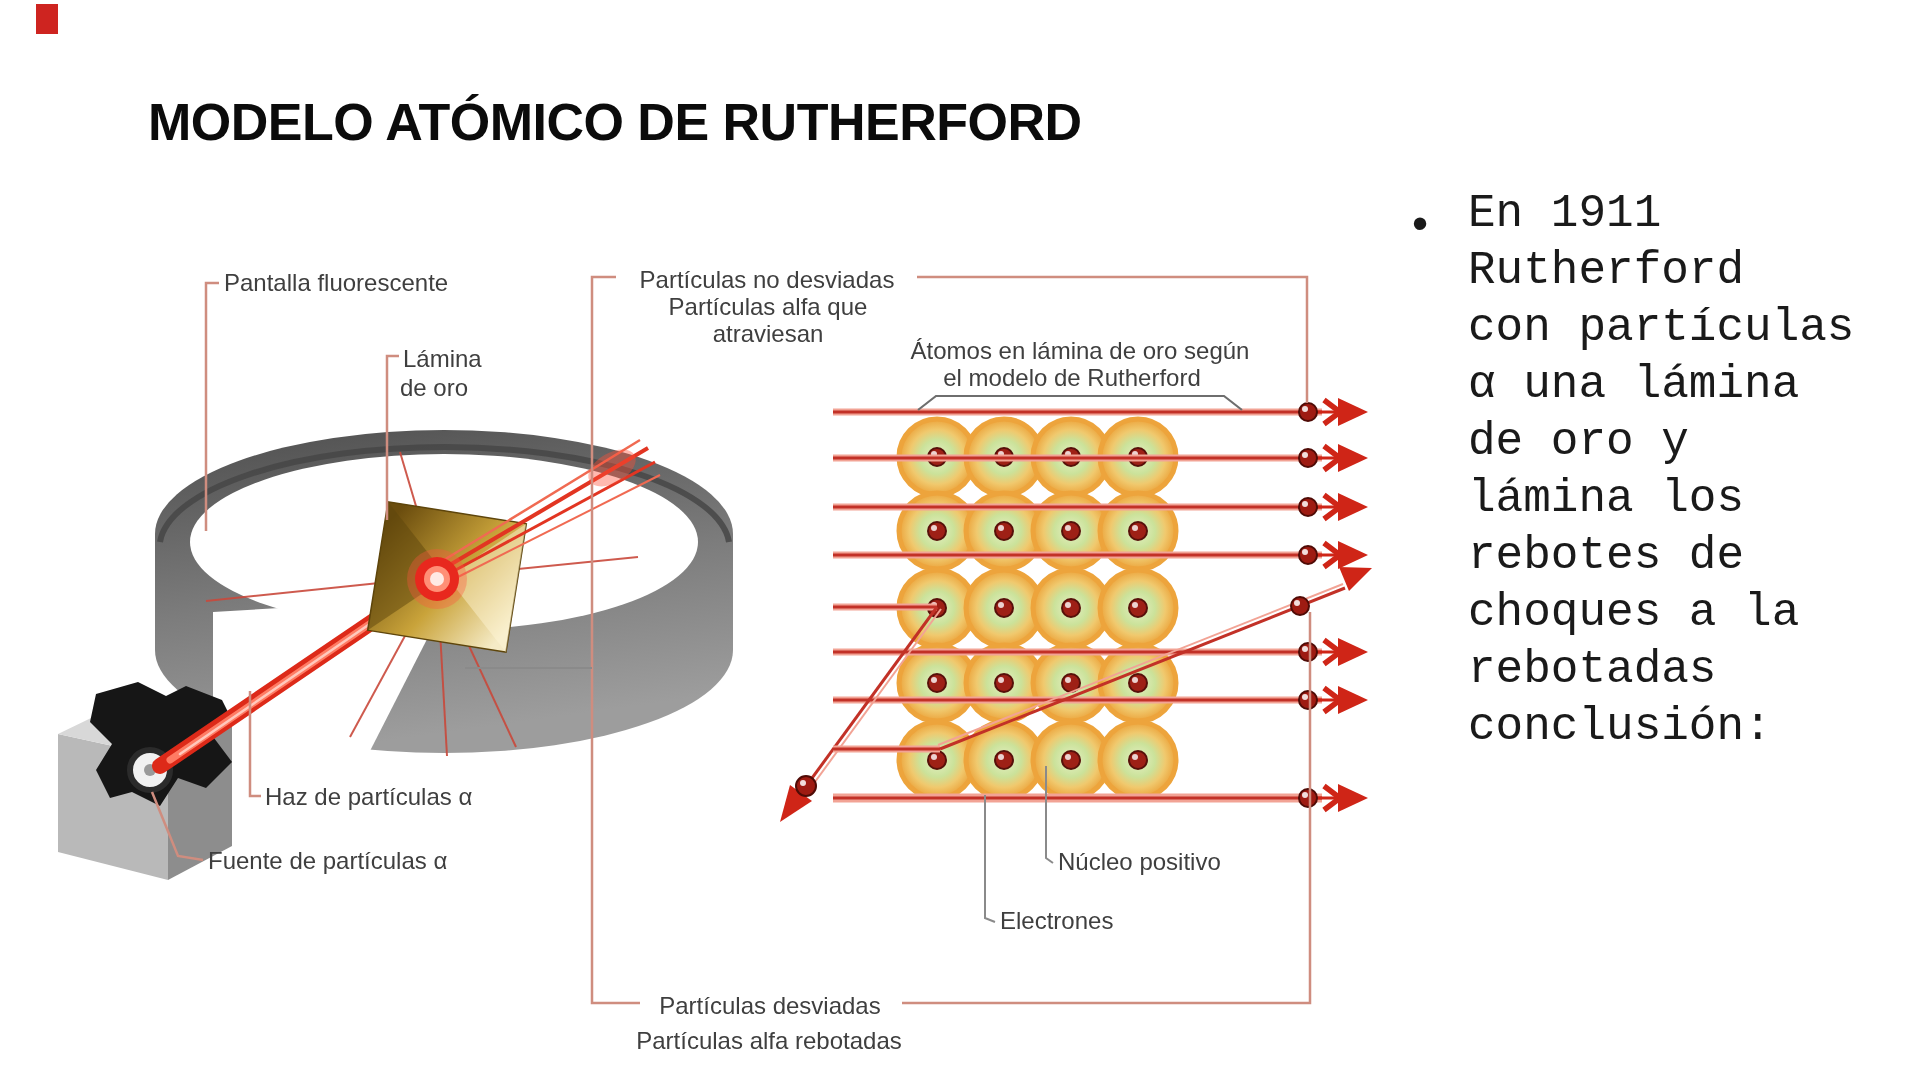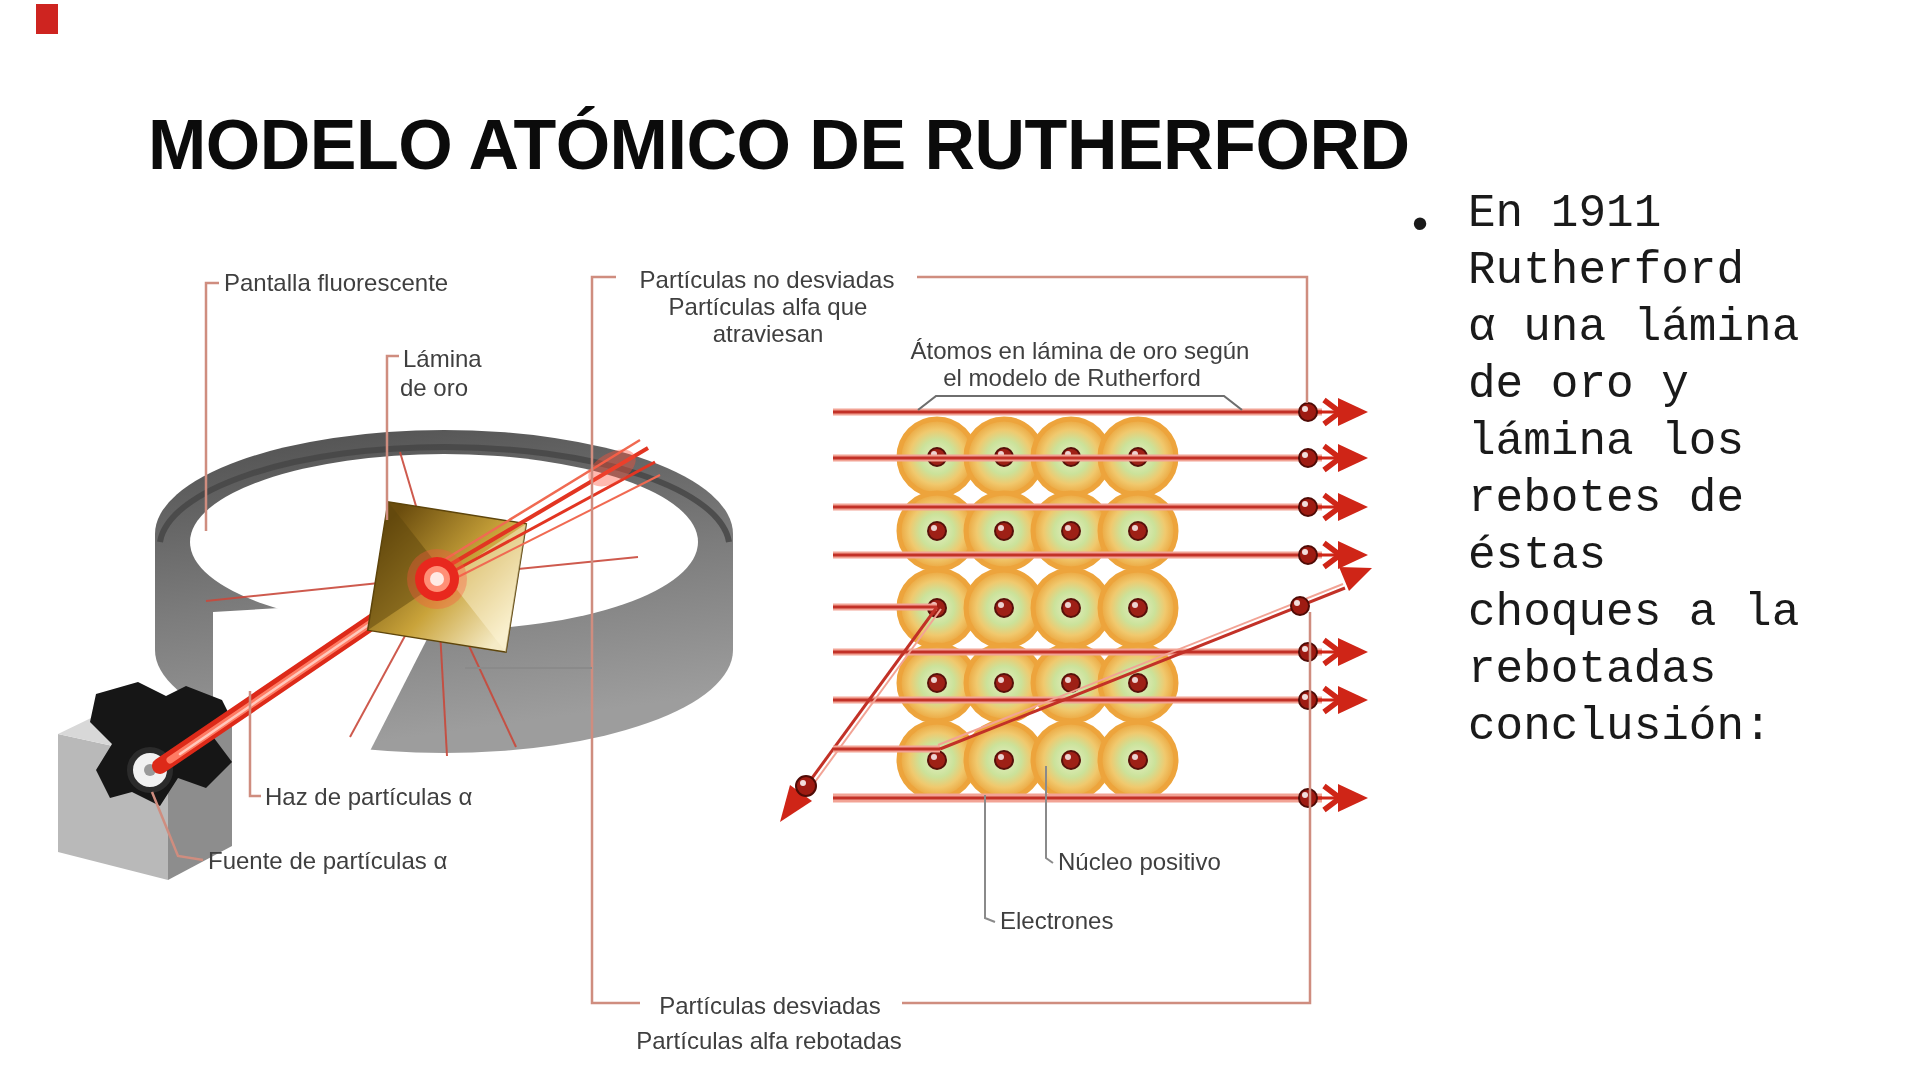--- a/index.html
+++ b/index.html
@@ -3,21 +3,21 @@
 <meta charset="utf-8">
 <style>
   html,body{margin:0;padding:0;}
   body{
     width:1918px;height:1080px;position:relative;overflow:hidden;
     background:#ffffff;font-family:"Liberation Sans",sans-serif;
   }
   .accent{position:absolute;left:36px;top:4px;width:22px;height:30px;}
   .title{
     position:absolute;left:148px;top:58px;width:1500px;
-    font-size:70px;font-weight:700;color:#0b0b0b;line-height:1.15;
+    font-size:52px;font-weight:700;color:#0b0b0b;line-height:1.15;
     letter-spacing:-0.5px;white-space:nowrap;
   }
   .diagram-svg{position:absolute;left:0;top:0;width:1918px;height:1080px;}
   .bullet-block{position:absolute;left:1398px;top:186px;width:505px;}
   .bullet-marker{
     position:absolute;left:14px;top:14px;font-size:46px;color:#1a1a1a;line-height:1;
   }
   .bullet-lines{margin-left:70px;font-family:Liberation Mono, monospace;}
   .bullet-line{
     font-size:46px;line-height:57px;color:#1a1a1a;white-space:nowrap;
@@ -268,22 +268,22 @@
     <text class="lbl" x="770" y="1014" text-anchor="middle">Partículas desviadas</text>
     <text class="lbl" x="769" y="1049" text-anchor="middle">Partículas alfa rebotadas</text>
   </g>
 </svg>
 
 <div class="bullet-block">
   <div class="bullet-marker">•</div>
   <div class="bullet-lines" id="bullet-lines">
       <div class="bullet-line">En 1911</div>
       <div class="bullet-line">Rutherford</div>
+      <div class="bullet-line">con partículas</div>
       <div class="bullet-line">α una lámina</div>
       <div class="bullet-line">de oro y</div>
       <div class="bullet-line">lámina los</div>
       <div class="bullet-line">rebotes de</div>
-      <div class="bullet-line">éstas</div>
       <div class="bullet-line">choques a la</div>
       <div class="bullet-line">rebotadas</div>
       <div class="bullet-line">conclusión:</div>
     </div>
 </div>
 
 </body></html>

